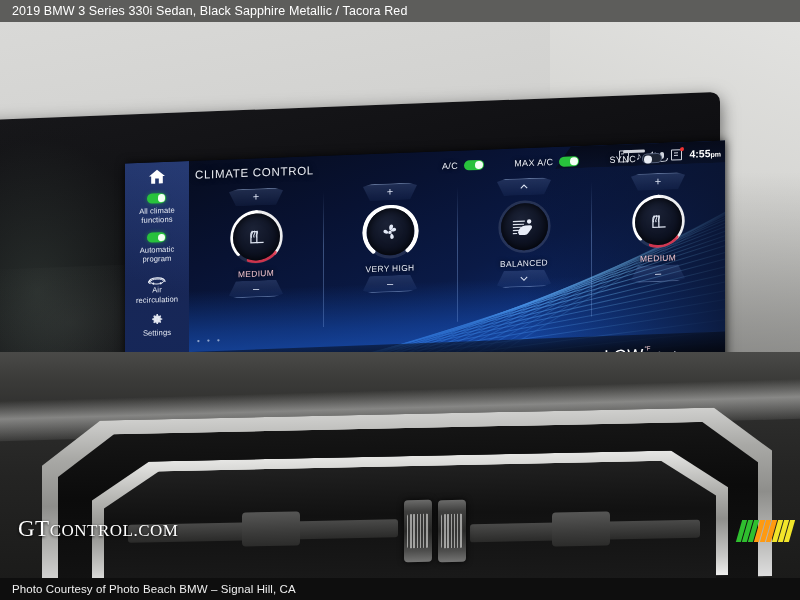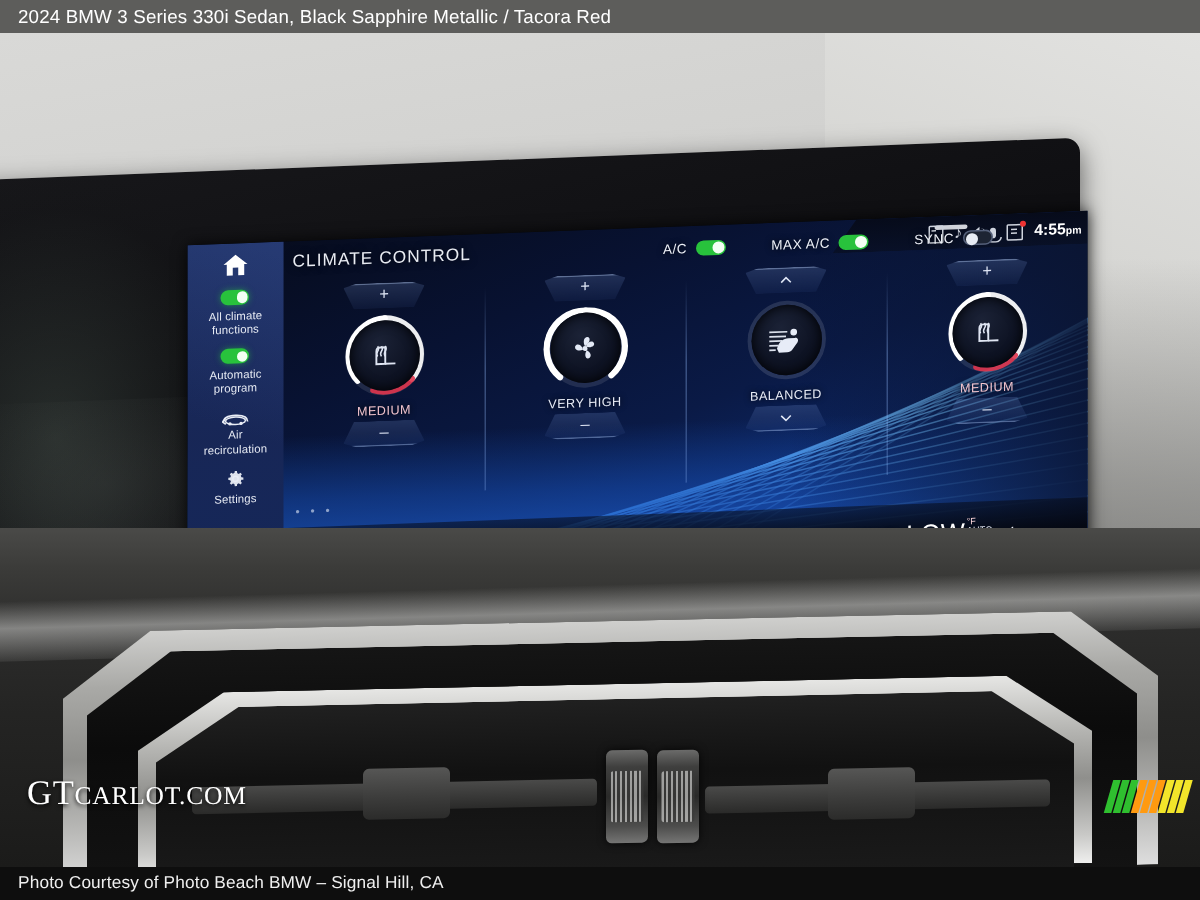--- a/index.html
+++ b/index.html
@@ -357,21 +357,21 @@
   .bars{
     position:absolute;right:8px;bottom:36px;z-index:40;
     display:flex;gap:1px;height:24px;align-items:flex-end;
   }
   .bars i{display:block;width:5px;height:22px;transform:skewX(-16deg);}
 </style>
 </head>
 <body>
 
 <div class="titlebar">
-  <div class="t">2024 BMW 3 Series 330i Sedan,  Black Sapphire Metallic / Tacora Red</div>
+  <div class="t">2019 BMW 3 Series 330i Sedan,  Black Sapphire Metallic / Tacora Red</div>
 </div>
 
 <div class="photo">
 
   <div class="wall"></div>
   <div class="wall2"></div>
   <div class="wallshadow"></div>
 
   <div class="bezel">
     <div class="bezel-sheen"></div>
@@ -661,21 +661,21 @@
     <div class="vent-inner"></div>
     <div class="slat" style="left:128px;top:170px;width:270px;height:18px;"></div>
     <div class="slat" style="left:470px;top:170px;width:230px;height:18px;"></div>
     <div class="slat" style="left:242px;top:160px;width:58px;height:34px;border-radius:4px;background:linear-gradient(180deg,#565655 0%,#3b3b3a 60%,#2b2b2a 100%);"></div>
     <div class="slat" style="left:552px;top:160px;width:58px;height:34px;border-radius:4px;background:linear-gradient(180deg,#565655 0%,#3b3b3a 60%,#2b2b2a 100%);"></div>
     <div class="knurl k1"></div>
     <div class="knurl k2"></div>
   </div>
 
   <div class="watermark">
-    <span class="gt">GT</span><span class="rest">CARLOT.COM</span>
+    <span class="gt">GT</span><span class="rest">CONTROL.COM</span>
   </div>
   <div class="bars" id="wmbars">
       <i style="background:#2fbf2f"></i>
       <i style="background:#2fbf2f"></i>
       <i style="background:#2fbf2f"></i>
       <i style="background:#ff9a10"></i>
       <i style="background:#ff9a10"></i>
       <i style="background:#ff9a10"></i>
       <i style="background:#f2e52a"></i>
       <i style="background:#f2e52a"></i>

